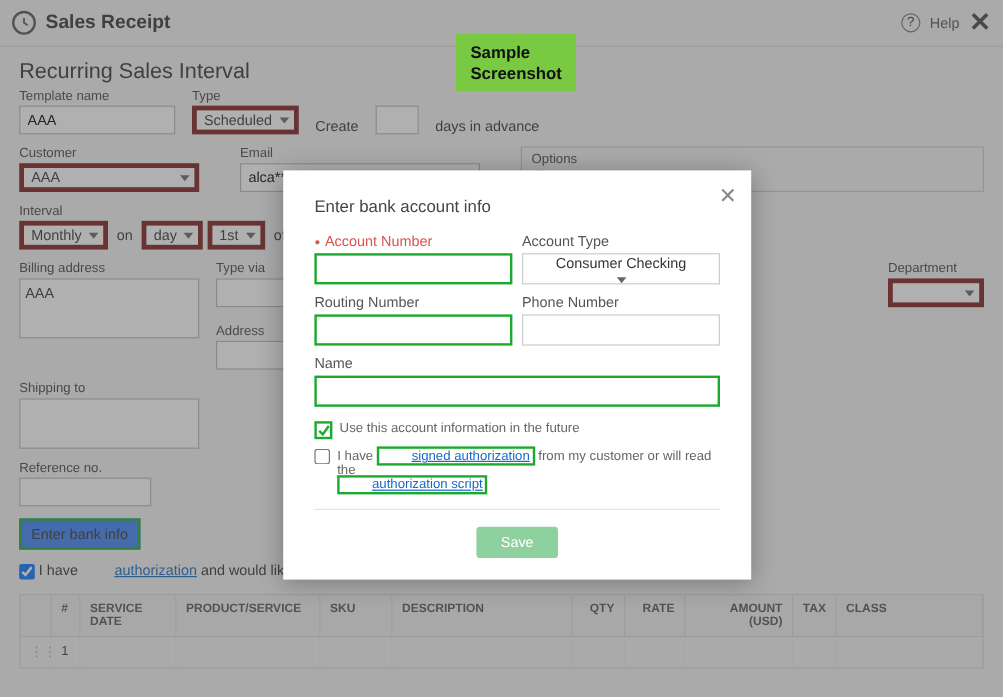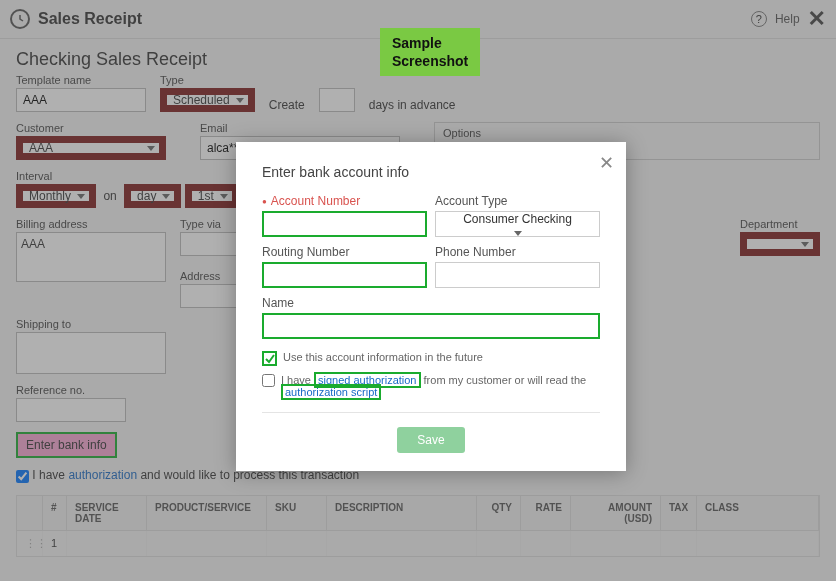--- a/index.html
+++ b/index.html
@@ -11,28 +11,28 @@
   .header .title { font-size:16px; font-weight:600; color:#333; }
   .header .right { margin-left:auto; display:flex; align-items:center; gap:8px;}
   .help { font-size:12px; color:#555;}
   .close-x { font-size:22px; color:#444; cursor:pointer; font-weight:bold;}
 
   .page { padding: 10px 16px; }
   .page h2 { font-size:18px; font-weight:400; margin-bottom:4px;}
   .lbl { font-size:11px; color:#444; display:block; margin-bottom:2px;}
   .row { display:flex; gap:14px; margin-bottom:10px; align-items:flex-end;}
   input.fld, select.fld, .fld { border:1px solid #bbb; background:#fff; height:24px; padding:2px 6px; font-size:12px;}
-  .sel { display:inline-flex; align-items:center; border:7px solid #7f1d1d; background:#fff; height:24px; padding:0 4px 0 6px; gap:6px;}
+  .sel { display:inline-flex; align-items:center; border:4px solid #7f1d1d; background:#fff; height:24px; padding:0 4px 0 6px; gap:6px;}
   .caret { width:0;height:0;border-left:4px solid transparent;border-right:4px solid transparent;border-top:5px solid #666;}
   .options-box { border:1px solid #ccc; padding:4px 8px; flex:1;}
   .textarea { border:1px solid #bbb; background:#fff; height:50px; padding:4px; width:150px;}
   .greenbox { border:2px solid #1aab2e !important; }
-  .btn-link { background:#f9a8d4;border:1px solid #bbb; padding:4px 8px; display:inline-block;}
+  .btn-link { background:#3b82f6;border:1px solid #bbb; padding:4px 8px; display:inline-block;}
   .chk { width:13px;height:13px;vertical-align:middle;}
-  a.inline { color:#1769c5; }
+  a.inline { color:#1769c5; text-decoration:underline;padding-left:27px;}
   .sample-badge { position:absolute; left:380px; top:28px; background:#7ac943; color:#111; font-weight:700; font-size:14px; padding:6px 12px; line-height:1.3; z-index:6;}
   .arrow { position:absolute; z-index:6; pointer-events:none;}
 
   .table-head { display:flex; background:#f0f0f0; border:1px solid #ddd; font-size:10px; font-weight:700; color:#555; }
   .table-head > div { padding:6px 8px; border-right:1px solid #ddd;}
   .table-row { display:flex; border:1px solid #ddd; border-top:none; font-size:11px;}
   .table-row > div { padding:6px 8px; border-right:1px solid #eee;}
 
   
   .modal { position:absolute; z-index:10; left:236px; top:142px; width:390px; background:#fff; padding:22px 26px 18px; box-shadow:0 2px 20px rgba(0,0,0,.3);}
@@ -62,21 +62,21 @@
     </span>
   <span class="title">Sales Receipt</span>
   <div class="right">
     <span style="border:1.5px solid #777;border-radius:50%;width:16px;height:16px;display:inline-flex;align-items:center;justify-content:center;font-size:11px;">?</span>
     <span class="help">Help</span>
     <span class="close-x">✕</span>
   </div>
 </div>
 
 <div class="page">
-  <h2>Checking Sales Receipt</h2>
+  <h2>Recurring Sales Interval</h2>
 
   <div class="row">
     <div>
       <span class="lbl">Template name</span>
       <input class="fld" style="width: 130px;" value="AAA">
     </div>
     <div>
       <span class="lbl">Type</span>
       <span class="sel">
           <span>Scheduled</span>

